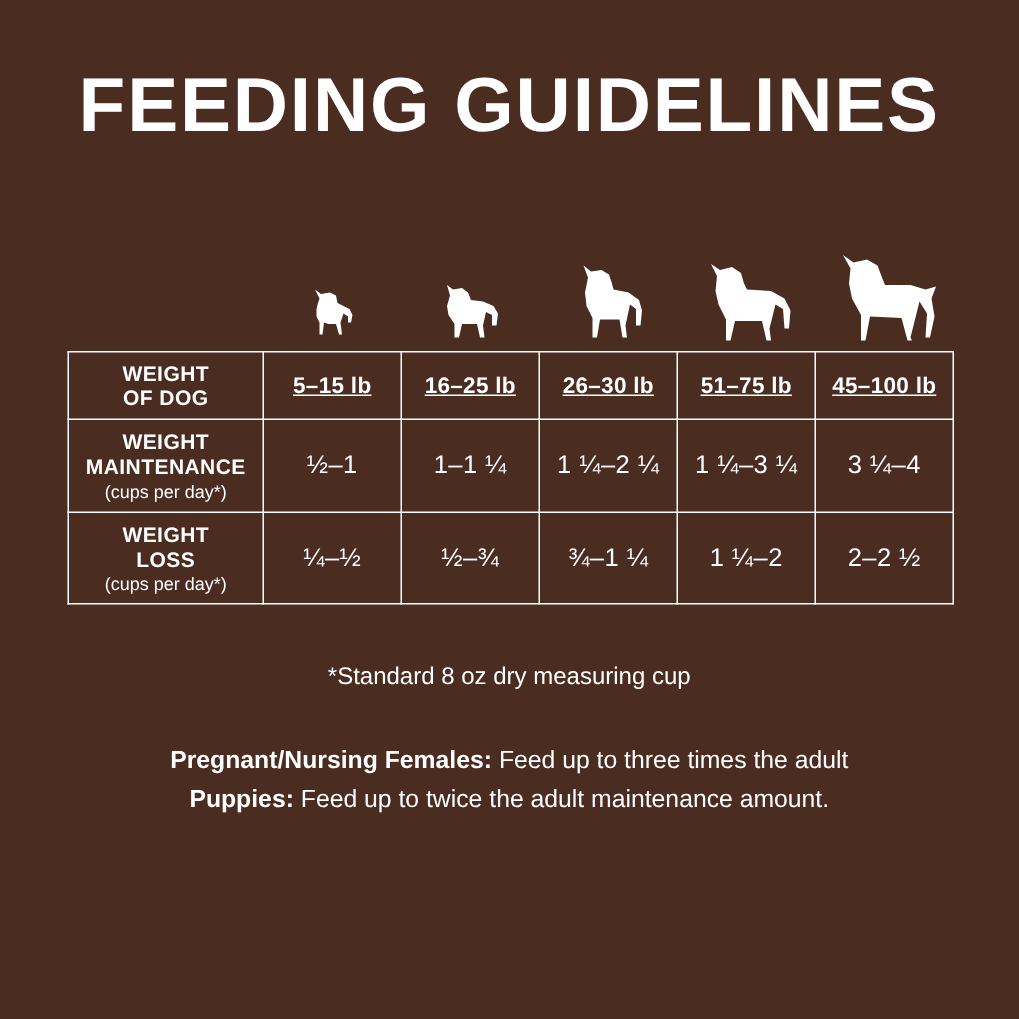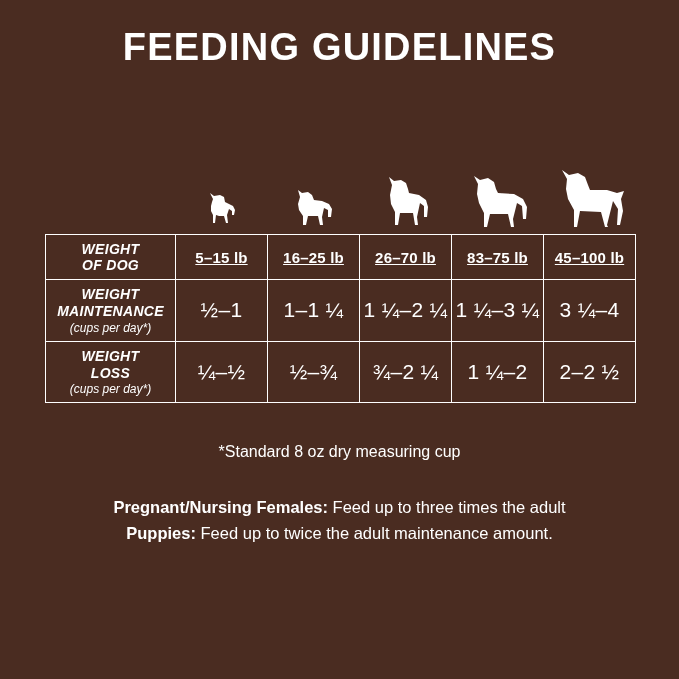--- a/index.html
+++ b/index.html
@@ -15,24 +15,24 @@
     overflow: hidden;
   }
   .page {
     position: relative;
     width: 679px;
     height: 679px;
     box-sizing: border-box;
   }
   .title {
     text-align: center;
-    font-size: 38px;
+    font-size: 51px;
     font-weight: bold;
     letter-spacing: 1.2px;
-    padding-top: 28px;
+    padding-top: 44px;
     line-height: 1;
   }
   .dogs-row {
     position: absolute;
     left: 176px;
     top: 150px;
     width: 460px;
     height: 85px;
     display: flex;
     align-items: flex-end;
@@ -56,21 +56,20 @@
   }
   table.guide th, table.guide td {
     border: 1px solid #ffffff;
     text-align: center;
     vertical-align: middle;
     padding: 0;
   }
   table.guide .rowhead {
     width: 130px;
     padding: 6px 4px;
-    font-style: italic;
   }
   table.guide col.datacol { width: 92px; }
 
   .hdr-weight {
     font-size: 14px;
     font-weight: bold;
     line-height: 1.15;
     letter-spacing: 0.3px;
     text-align: center;
     padding: 10px 4px;
@@ -87,21 +86,21 @@
     font-weight: bold;
     line-height: 1.2;
     letter-spacing: 0.3px;
   }
   .row-label-sub {
     font-size: 12px;
     font-weight: normal;
     margin-top: 1px;
   }
   .cellval {
-    font-size: 21px;
+    font-size: 17px;
     padding: 16px 2px;
     letter-spacing: 0.3px;
   }
   .footnote {
     position: absolute;
     left: 0;
     top: 443px;
     width: 679px;
     text-align: center;
     font-size: 16px;
@@ -164,22 +163,22 @@
         <col class="datacol">
     </colgroup>
     <thead>
       <tr>
         <th class="rowhead hdr-weight">
           <div>WEIGHT</div>
           <div>OF DOG</div>
         </th>
         <th class="hdr-range">5–15 lb</th>
         <th class="hdr-range">16–25 lb</th>
-        <th class="hdr-range">26–70 lb</th>
-        <th class="hdr-range">83–75 lb</th>
+        <th class="hdr-range">26–30 lb</th>
+        <th class="hdr-range">51–75 lb</th>
         <th class="hdr-range">45–100 lb</th>
       </tr>
     </thead>
     <tbody>
       <tr>
         <th class="rowhead">
           <div class="row-label-main">WEIGHT</div>
           <div class="row-label-main">MAINTENANCE</div>
           <div class="row-label-sub">(cups per day*)</div>
         </th>
@@ -190,21 +189,21 @@
         <td class="cellval">3 ¼–4</td>
       </tr>
       <tr>
         <th class="rowhead">
           <div class="row-label-main">WEIGHT</div>
           <div class="row-label-main">LOSS</div>
           <div class="row-label-sub">(cups per day*)</div>
         </th>
         <td class="cellval">¼–½</td>
         <td class="cellval">½–¾</td>
-        <td class="cellval">¾–2 ¼</td>
+        <td class="cellval">¾–1 ¼</td>
         <td class="cellval">1 ¼–2</td>
         <td class="cellval">2–2 ½</td>
       </tr>
     </tbody>
   </table>
 
   <div class="footnote">*Standard 8 oz dry measuring cup</div>
 
   <div class="notes">
     <div>

